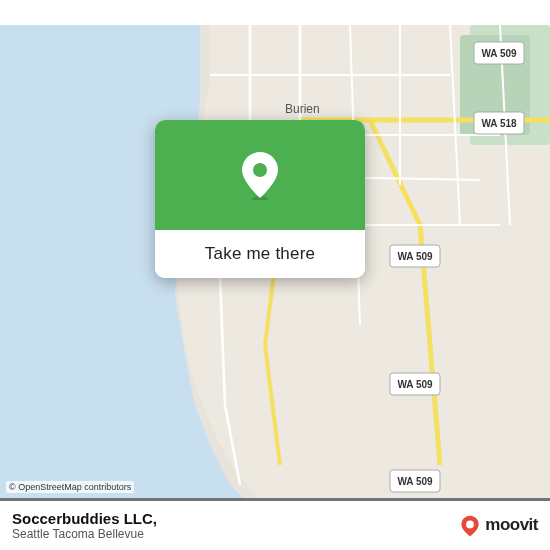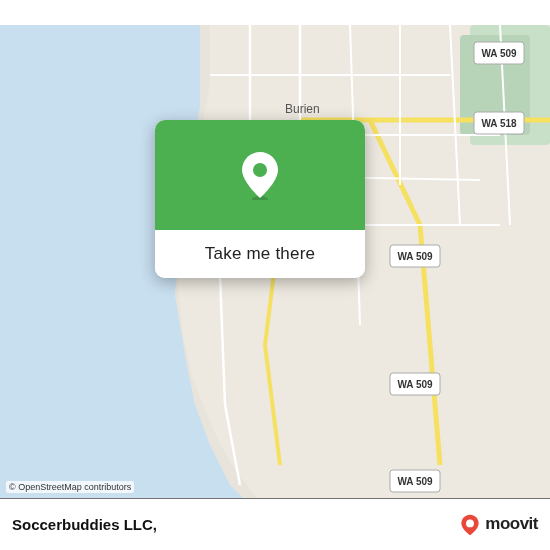--- a/index.html
+++ b/index.html
@@ -78,21 +78,21 @@
     }
 
     
     #bottom-bar {
       position: absolute;
       bottom: 0;
       left: 0;
       width: 100%;
       height: 52px;
       background: white;
-      border-top: 1px solid #737373;
+      border-top: 3px solid #737373;
       display: flex;
       align-items: center;
       justify-content: space-between;
       padding: 0 12px;
     }
 
     #bottom-left {
       display: flex;
       flex-direction: column;
     }
@@ -212,20 +212,21 @@
     <div id="card-button-section">
       <button id="take-me-there-btn">Take me there</button>
     </div>
   </div>
 
   <div id="osm-attr">© OpenStreetMap contributors</div>
 
   <div id="bottom-bar">
     <div id="bottom-left">
       <span id="place-name">Soccerbuddies LLC,</span>
+      <span id="place-location">Seattle Tacoma Bellevue</span>
     </div>
     <div id="moovit-logo">
 
       <svg id="moovit-pin" width="24" height="28" viewBox="0 0 24 28" xmlns="http://www.w3.org/2000/svg">
         <path d="M12 1 C6 1 1 6 1 12 C1 19 12 27 12 27 C12 27 23 19 23 12 C23 6 18 1 12 1 Z" fill="#e8483a"></path>
         <circle cx="12" cy="12" r="5" fill="white"></circle>
       </svg>
       <span id="moovit-text">moovit</span>
     </div>
   </div>

